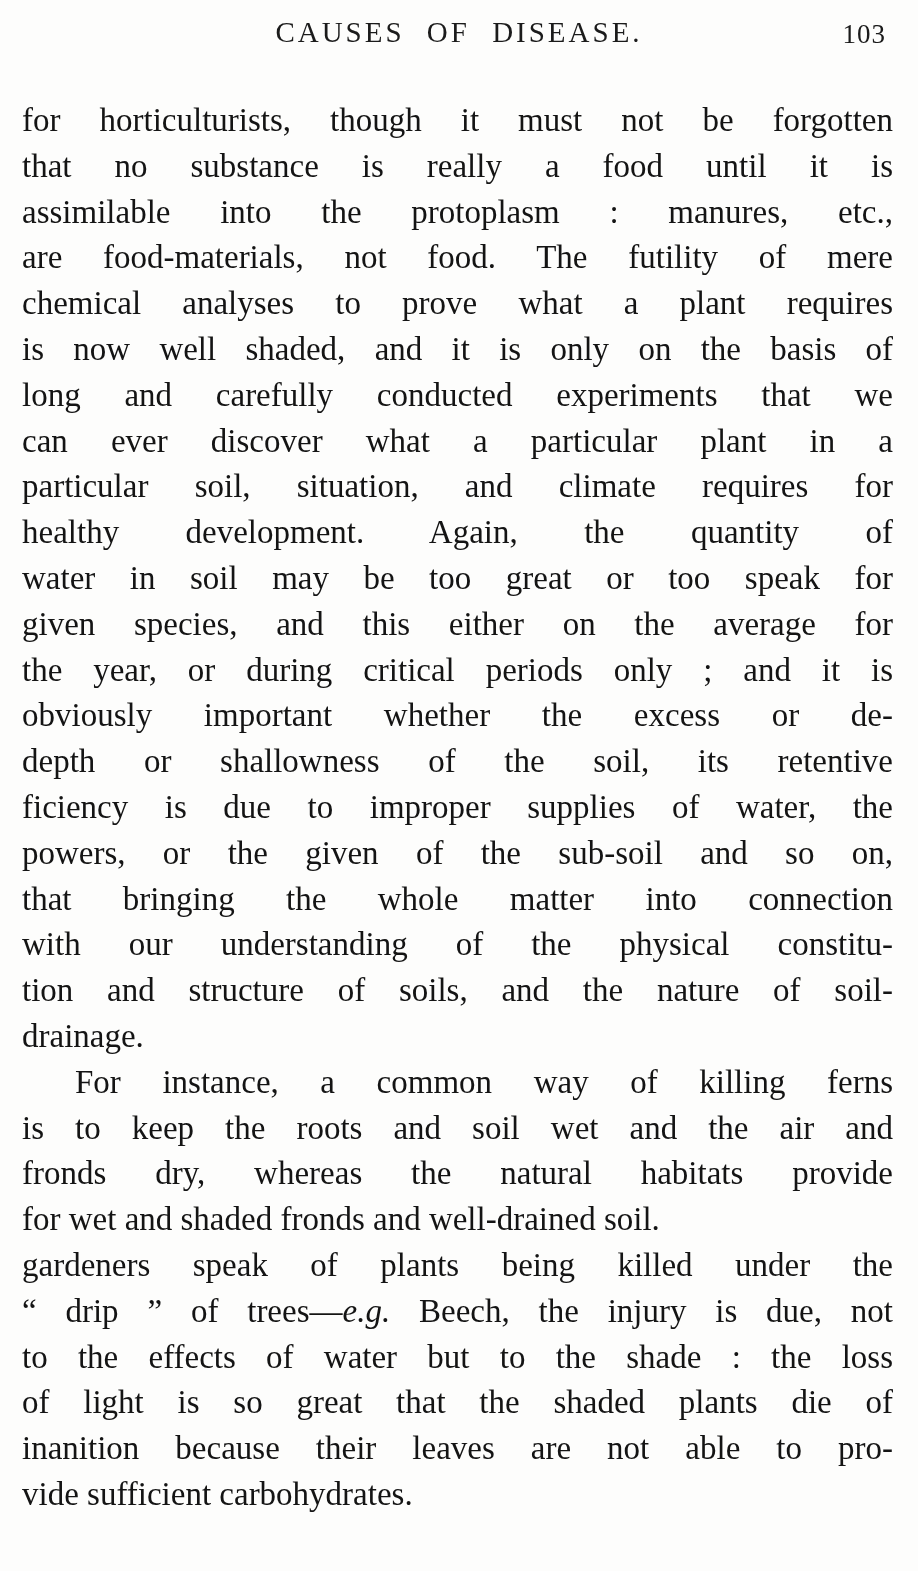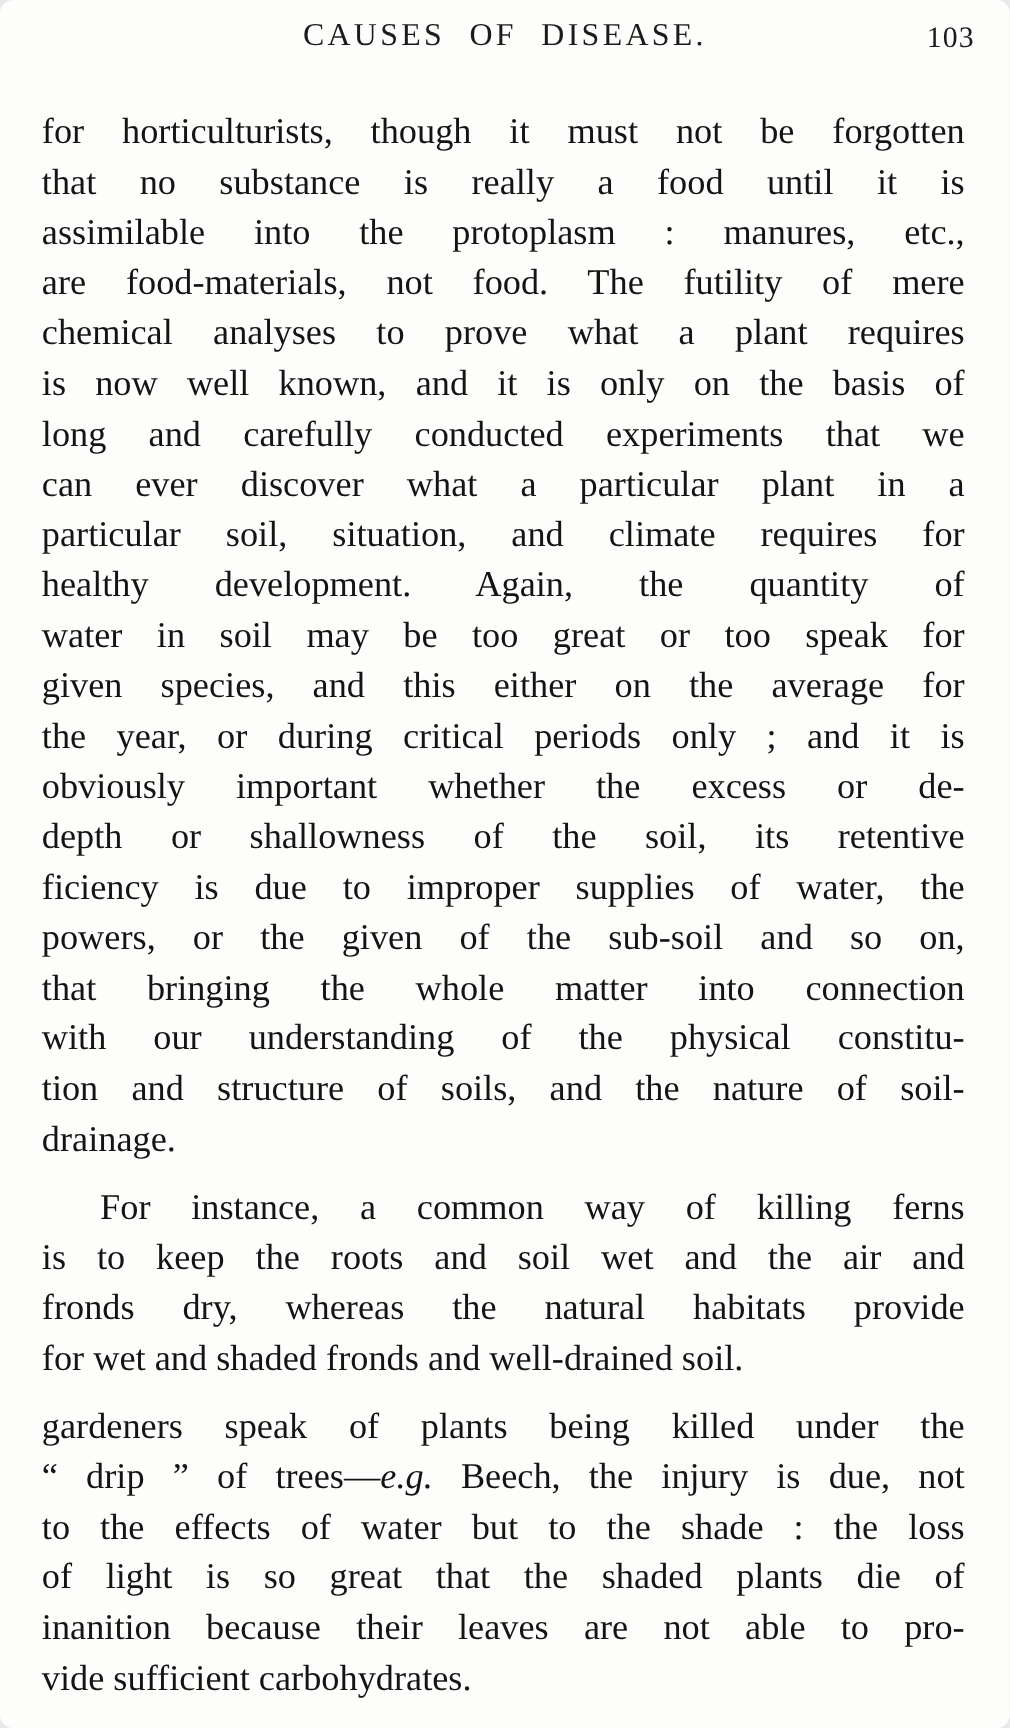--- a/index.html
+++ b/index.html
@@ -10,21 +10,20 @@
   .page {
     position: relative;
     width: 918px;
     height: 1571px;
     margin: 0 auto;
     background: #fdfdfc;
     color: #161616;
     font-family: "Liberation Serif", "DejaVu Serif", serif;
     overflow: hidden;
     box-sizing: border-box;
-    border-radius: 12px;
   }
   .running-header {
     position: relative;
     height: 42px;
     margin-top: 16px;
   }
   .running-title {
     position: absolute;
     left: 0;
     right: 0;
@@ -43,21 +42,21 @@
     letter-spacing: 1px;
     color: #1b1b1b;
   }
   .page-body {
     margin: 40px 25px 0 22px;
     font-size: 33px;
     line-height: 45.8px;
     color: #141414;
   }
   .paragraph {
-    margin: 16px;
+    margin: 0;
     padding: 0;
   }
   .line {
     text-align: justify;
     text-align-last: justify;
     white-space: normal;
   }
   .line.last {
     text-align: left;
     text-align-last: left;
@@ -78,21 +77,21 @@
     <div class="running-title">CAUSES OF DISEASE.</div>
     <div class="page-number">103</div>
   </div>
   <div class="page-body">
       <div class="paragraph">
         <div class="line">for horticulturists, though it must not be forgotten</div>
         <div class="line">that no substance is really a food until it is</div>
         <div class="line">assimilable into the protoplasm : manures, etc.,</div>
         <div class="line">are food-materials, not food.  The futility of mere</div>
         <div class="line">chemical analyses to prove what a plant requires</div>
-        <div class="line">is now well known, and it is only on the basis of</div>
+        <div class="line">is now well shaded, and it is only on the basis of</div>
         <div class="line">long and carefully conducted experiments that we</div>
         <div class="line">can ever discover what a particular plant in a</div>
         <div class="line">particular soil, situation, and climate requires for</div>
         <div class="line">healthy development.  Again, the quantity of</div>
         <div class="line">water in soil may be too great or too speak for</div>
         <div class="line">given species, and this either on the average for</div>
         <div class="line">the year, or during critical periods only ; and it is</div>
         <div class="line">obviously important whether the excess or de-</div>
         <div class="line">depth or shallowness of the soil, its retentive</div>
         <div class="line">ficiency is due to improper supplies of water, the</div>

